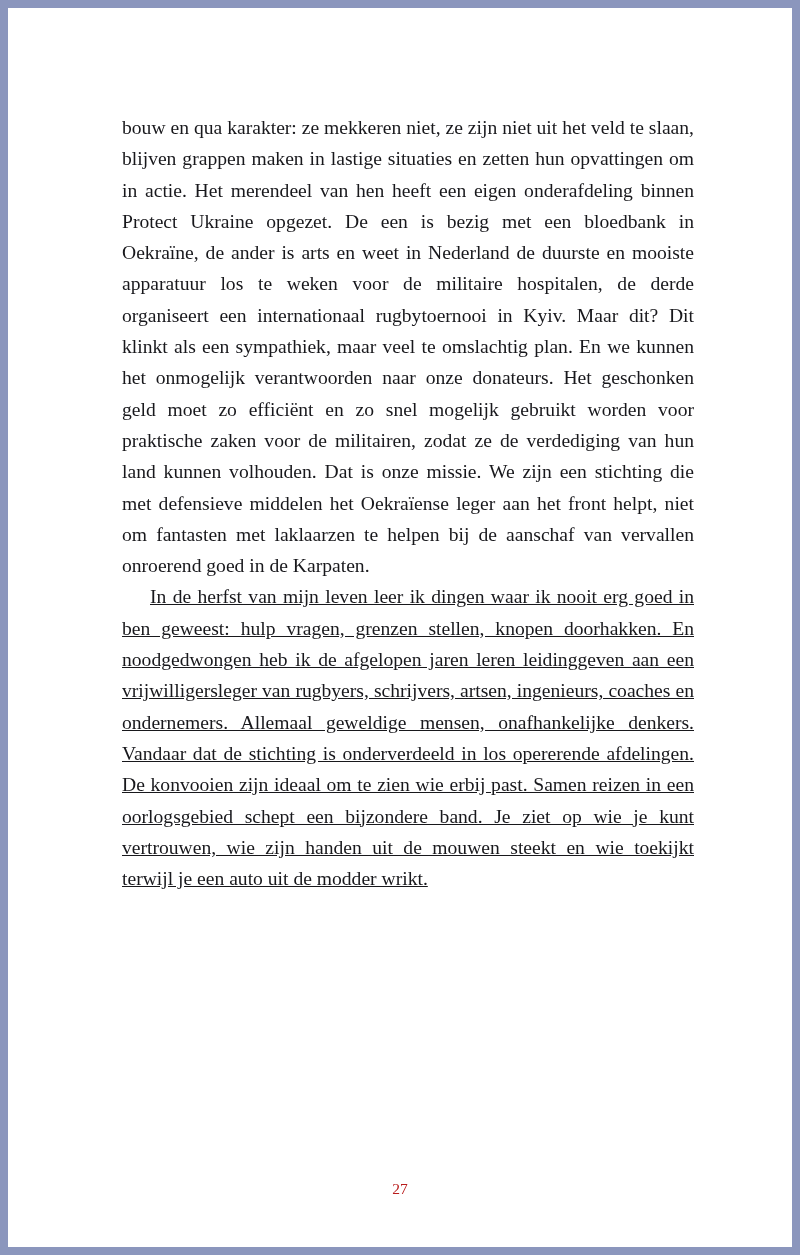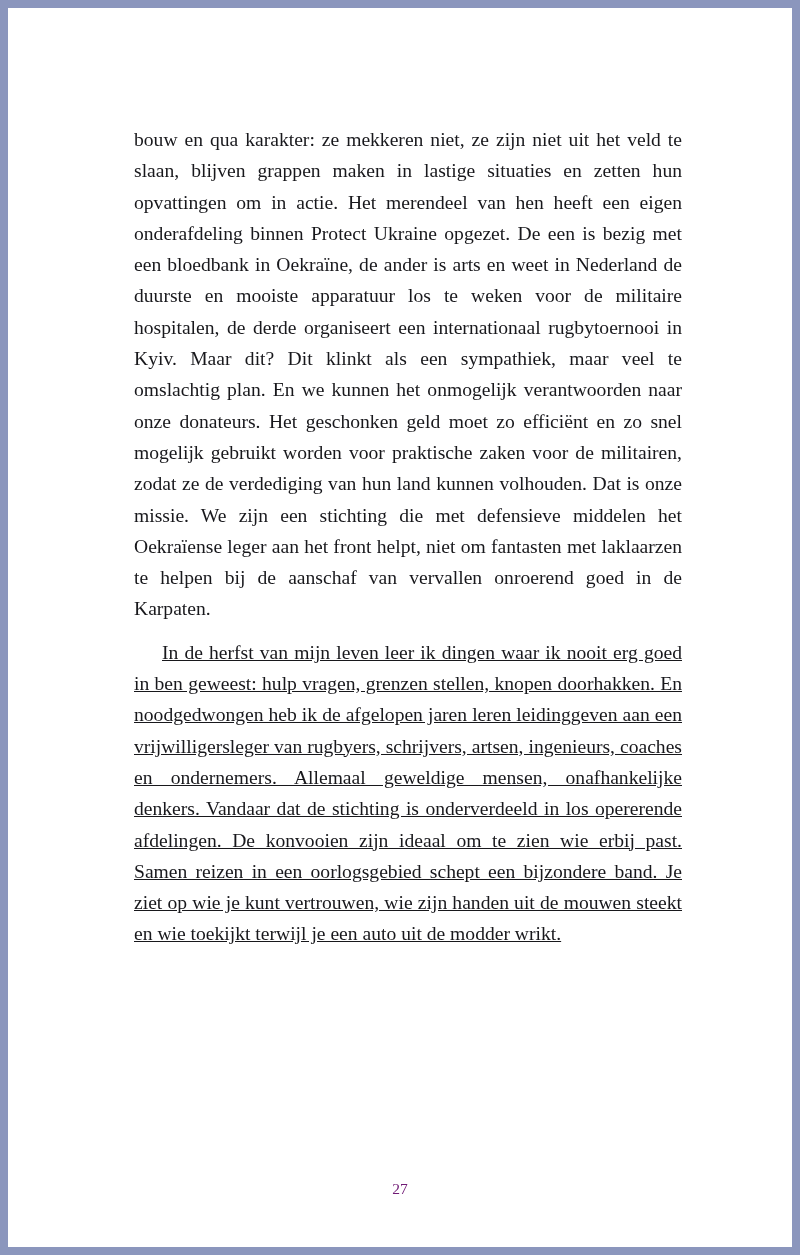--- a/index.html
+++ b/index.html
@@ -22,40 +22,40 @@
     background: #ffffff;
     box-sizing: border-box;
   }
   .text-column {
     position: absolute;
     left: 114px;
     top: 104px;
     width: 572px;
   }
   .para {
-    margin: 12px;
+    margin: 0;
     font-size: 19.6px;
     line-height: 31.3px;
     color: #18181c;
     text-align: justify;
     text-justify: inter-word;
     hyphens: manual;
   }
   .para + .para {
     text-indent: 28px;
     text-decoration: underline;
   }
   .page-number {
     position: absolute;
     left: 0;
     right: 0;
     top: 1172px;
     text-align: center;
     font-size: 15.5px;
-    color: #701a75;
+    color: #b91c1c;
     font-family: "Liberation Serif", serif;
   }
 </style>
 </head>
 <body>
 
 <div class="page">
   <div class="text-column">
     <p class="para">bouw en qua karakter: ze mekkeren niet, ze zijn niet uit het veld te slaan, blijven grappen maken in lastige situaties en zetten hun opvattingen om in actie. Het merendeel van hen heeft een eigen onderafdeling binnen Protect Ukraine opgezet. De een is bezig met een bloedbank in Oekraïne, de ander is arts en weet in Nederland de duurste en mooiste apparatuur los te weken voor de militaire hospitalen, de derde organiseert een internationaal rugbytoernooi in Kyiv. Maar dit? Dit klinkt als een sympathiek, maar veel te omslachtig plan. En we kunnen het onmogelijk verantwoorden naar onze donateurs. Het geschonken geld moet zo efficiënt en zo snel mogelijk gebruikt worden voor praktische zaken voor de militairen, zodat ze de verdediging van hun land kunnen volhouden. Dat is onze missie. We zijn een stichting die met defensieve middelen het Oekraïense leger aan het front helpt, niet om fantasten met laklaarzen te helpen bij de aanschaf van vervallen onroerend goed in de Karpaten.</p>
     <p class="para">In de herfst van mijn leven leer ik dingen waar ik nooit erg goed in ben geweest: hulp vragen, grenzen stellen, knopen doorhakken. En noodgedwongen heb ik de afgelopen jaren leren leidinggeven aan een vrijwilligersleger van rugbyers, schrijvers, artsen, ingenieurs, coaches en ondernemers. Allemaal geweldige mensen, onafhankelijke denkers. Vandaar dat de stichting is onderverdeeld in los opererende afdelingen. De konvooien zijn ideaal om te zien wie erbij past. Samen reizen in een oorlogsgebied schept een bijzondere band. Je ziet op wie je kunt vertrouwen, wie zijn handen uit de mouwen steekt en wie toekijkt terwijl je een auto uit de modder wrikt.</p>

